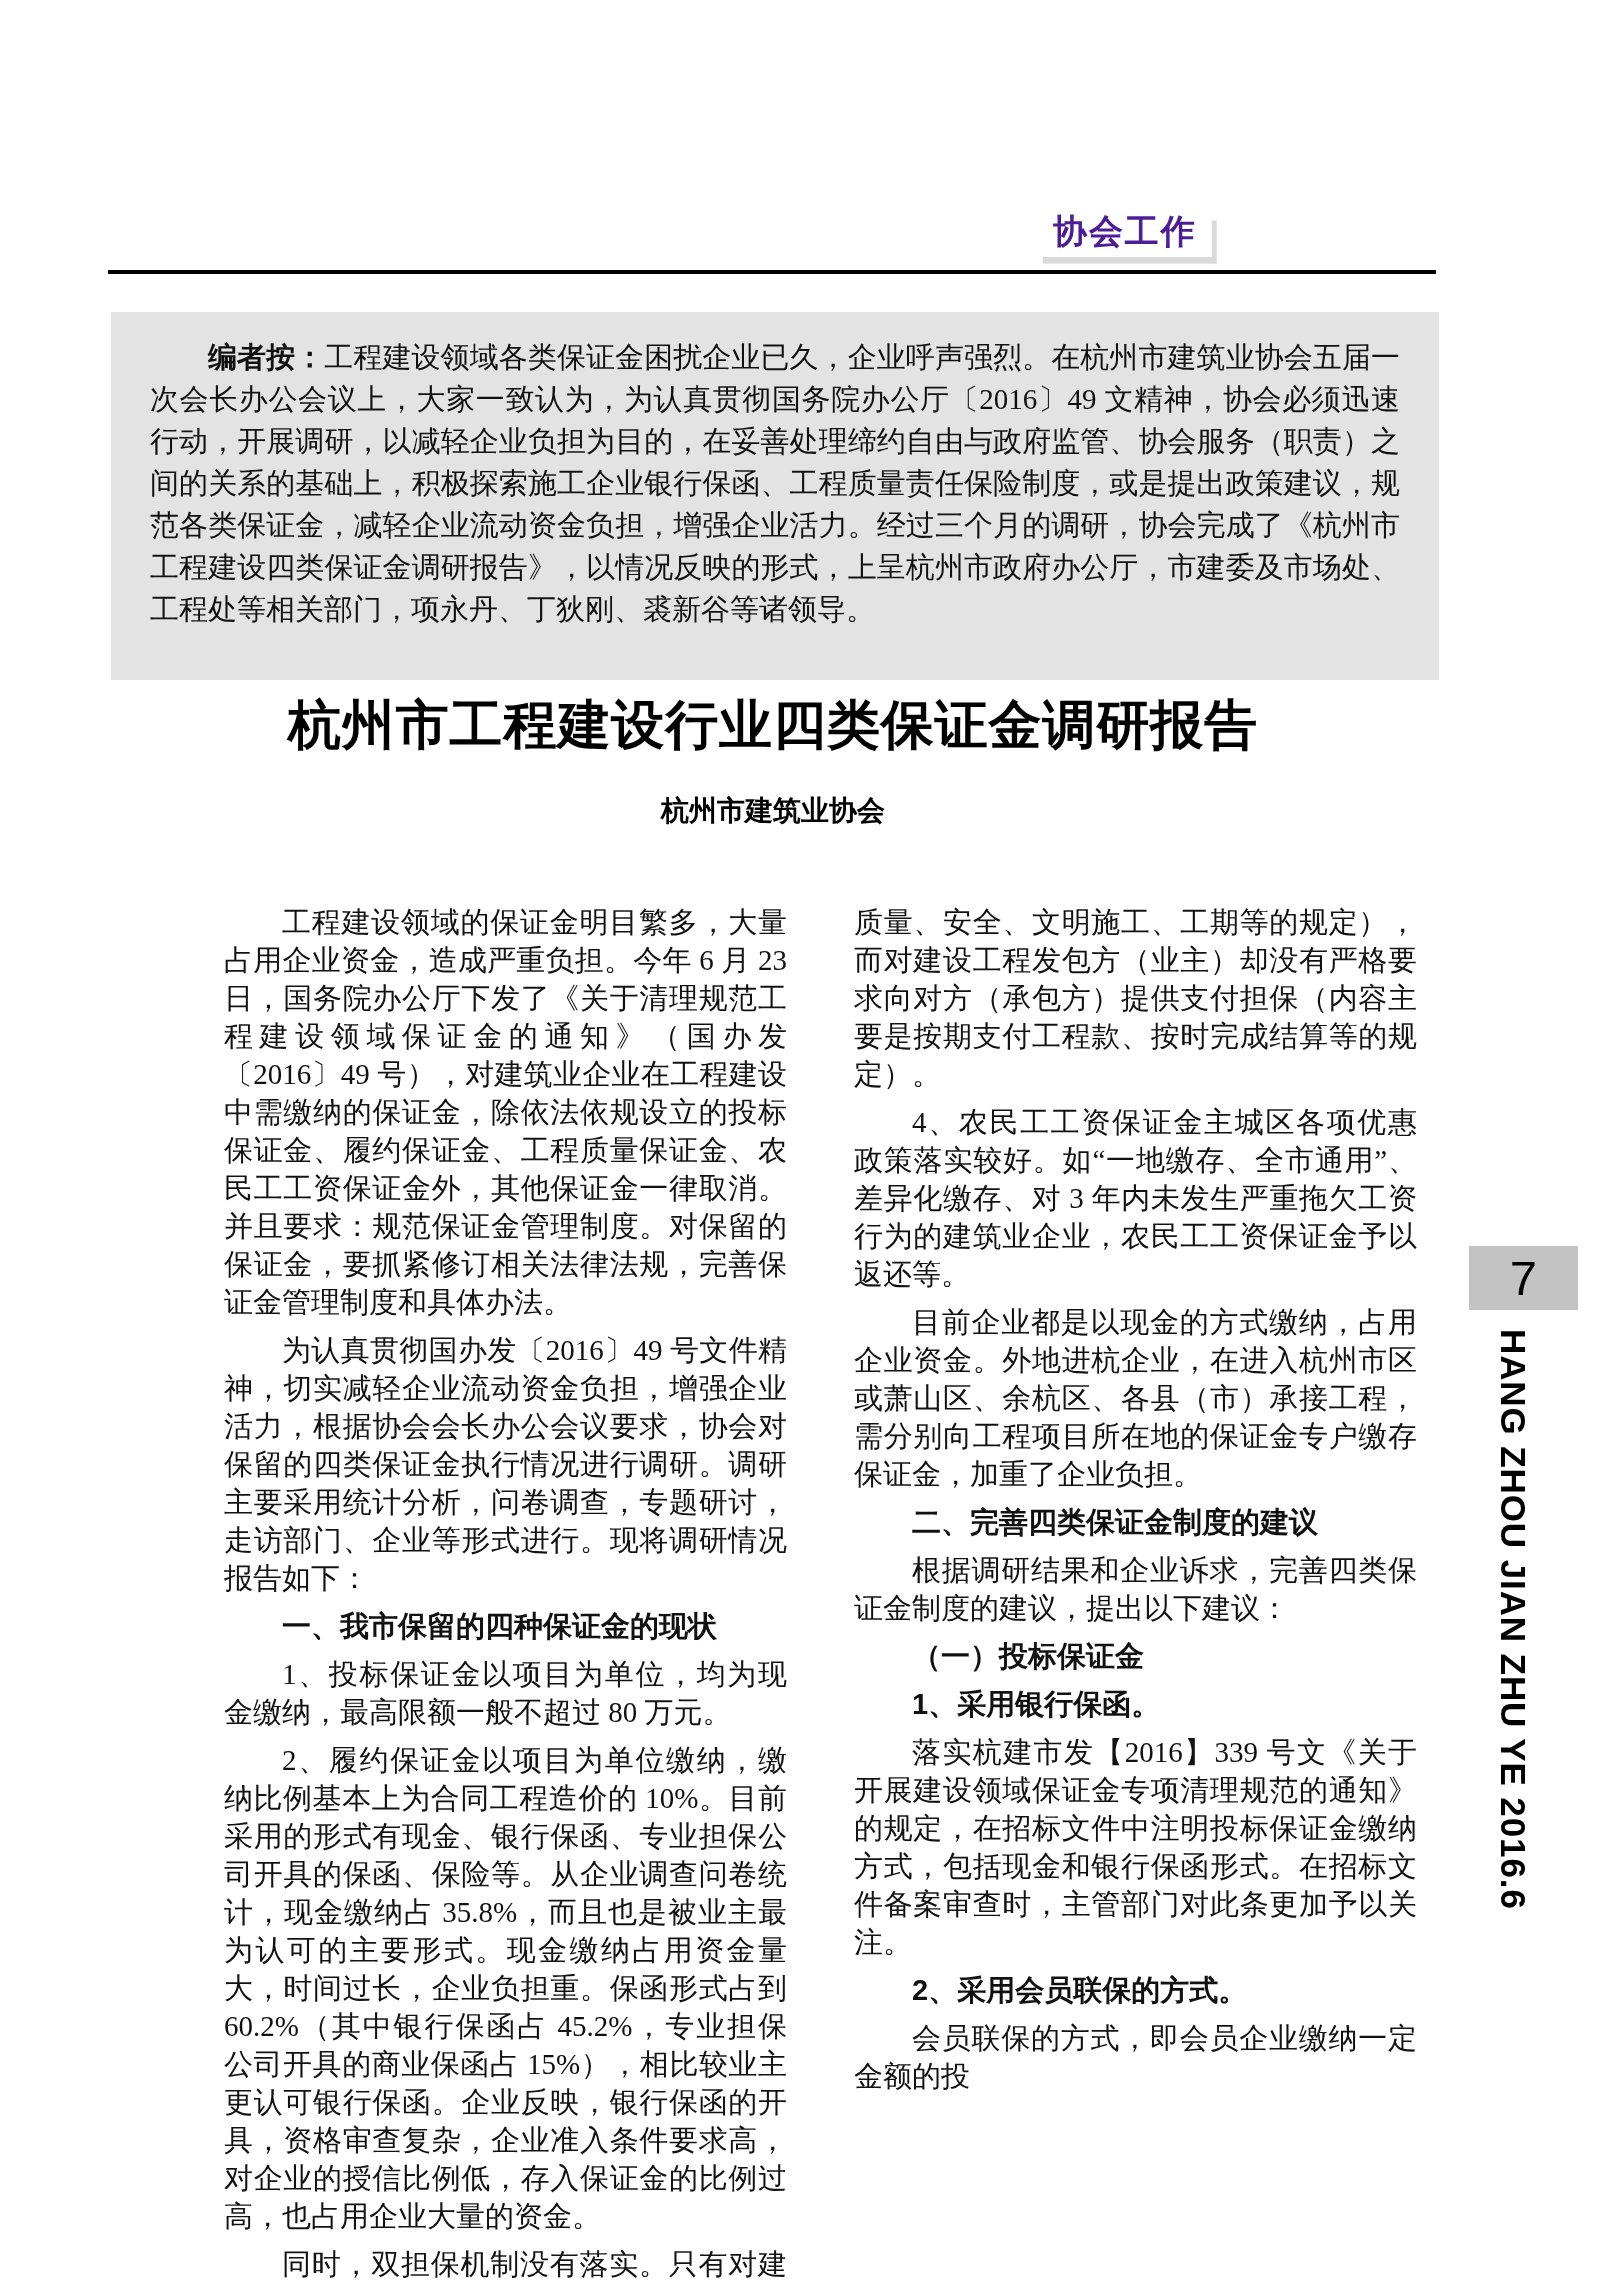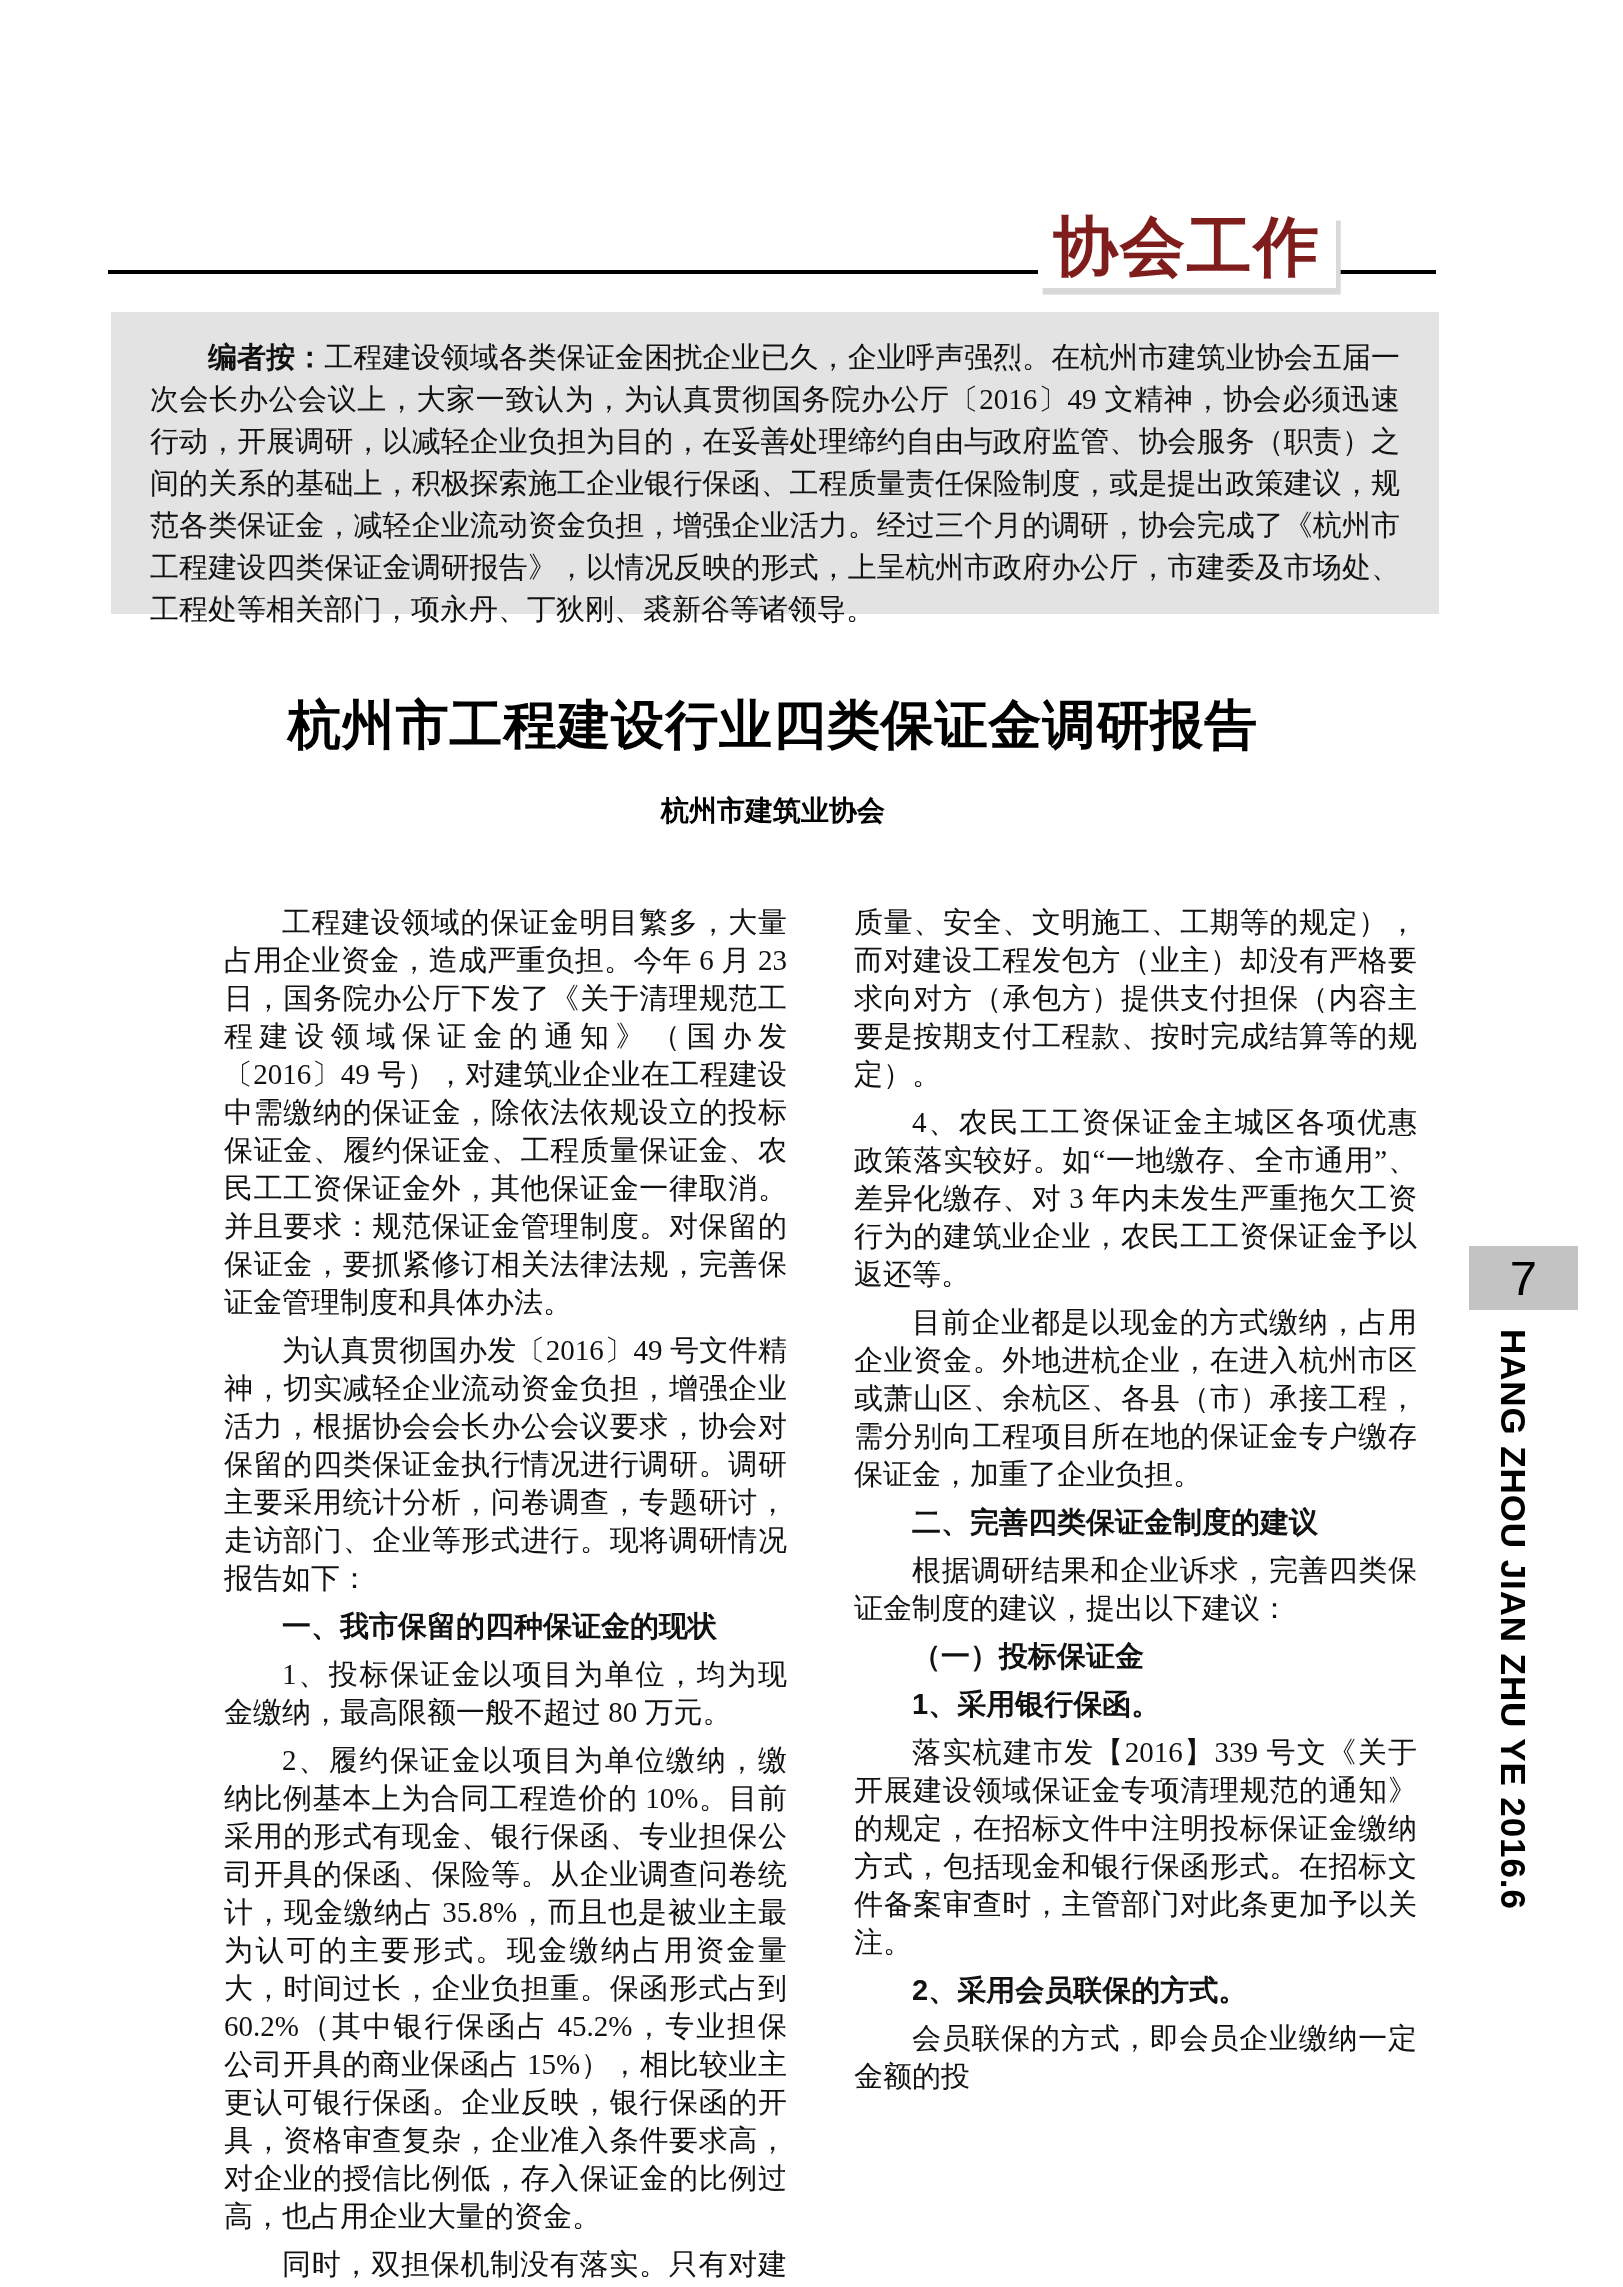--- a/index.html
+++ b/index.html
@@ -26,31 +26,31 @@
     position: absolute;
     left: 1038px; top: 214px;
     z-index: 1;
     background: #ffffff;
     padding: 0 15px 9.4px 15px;
     box-shadow: 4.7px 6.6px 0 #d9d9d9;
   }
   .header-title-box .section-label {
     font-family: "Liberation Sans", "DejaVu Sans", sans-serif;
     font-weight: bold;
-    font-size: 65px;
+    font-size: 34px;
     letter-spacing: 1.9px;
     line-height: 1;
-    color: #7f1d1d;
+    color: #4c1d95;
   }
 
   
   .editor-note {
     position: absolute;
     left: 111px; top: 312px;
-    width: 1328px; height: 302px;
+    width: 1328px; height: 368px;
     background: #e3e3e3;
     padding: 24px 39px 8px 39px;
     font-size: 29px;
     line-height: 42px;
     text-align: justify;
   }
   .editor-note .note-text { text-indent: 2em; display: block; }
   .editor-note .note-label {
     font-family: "Liberation Sans", "DejaVu Sans", sans-serif;
     font-weight: bold;

